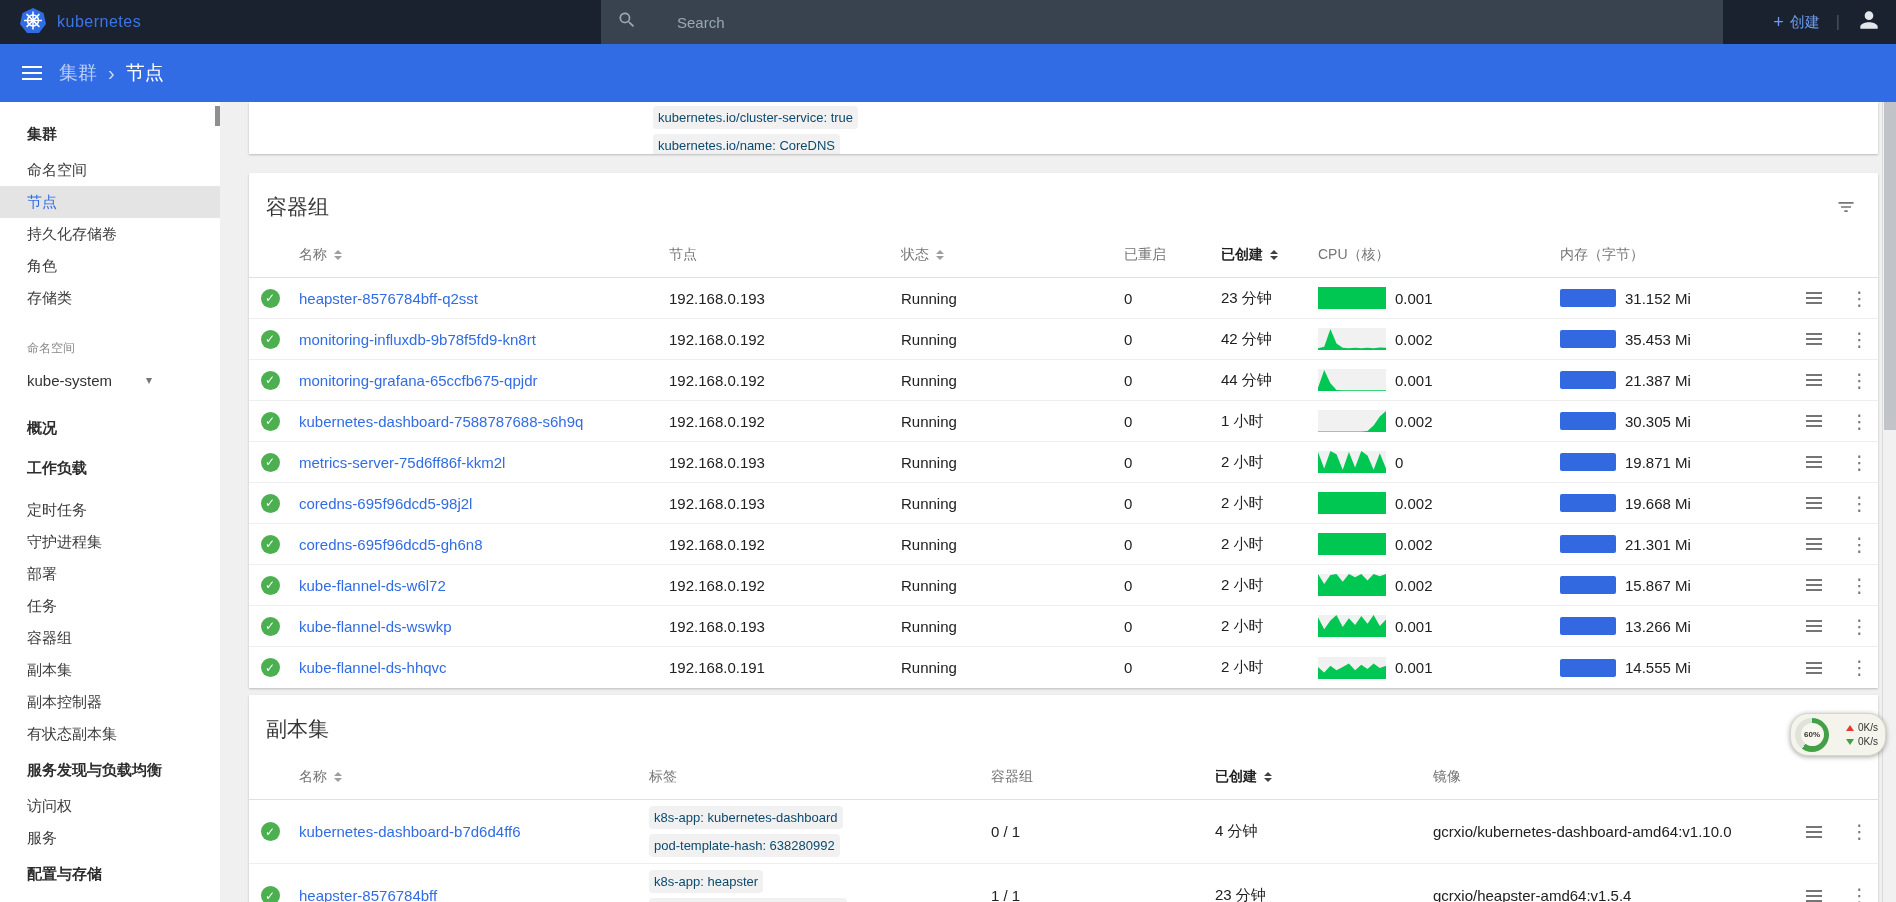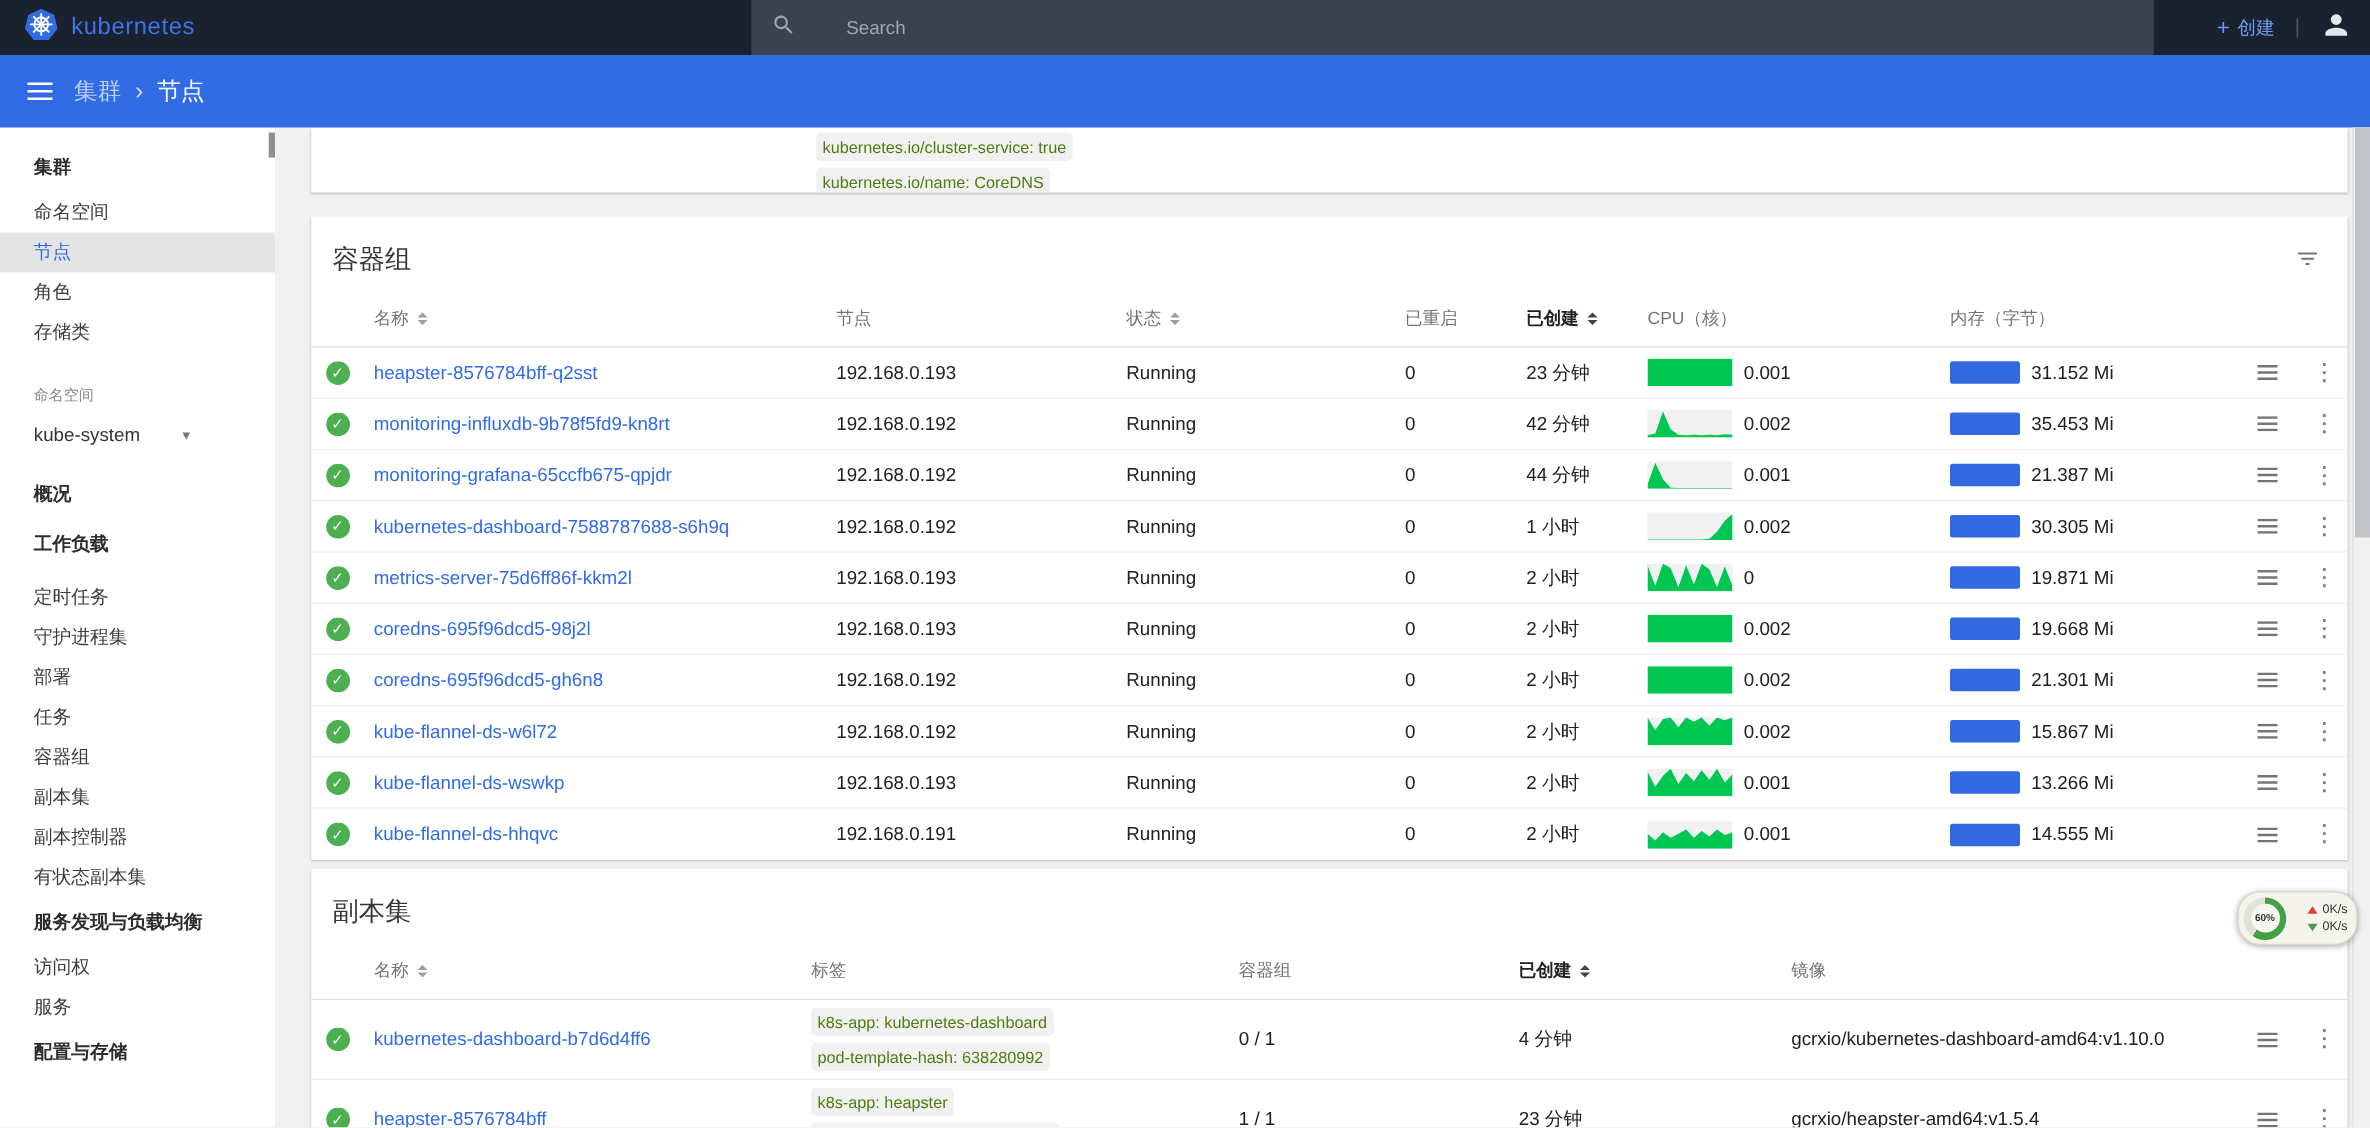--- a/index.html
+++ b/index.html
@@ -3,21 +3,21 @@
 <meta charset="utf-8">
 <style>
 *{margin:0;padding:0;box-sizing:border-box}
 html,body{width:1896px;height:902px;overflow:hidden}
 body{font-family:"Liberation Sans","DejaVu Sans",sans-serif;background:#f0f0f0}
 .app{position:relative;width:1896px;height:902px;overflow:hidden;background:#f0f0f0}
 
 
 .topbar{position:absolute;top:0;left:0;right:0;height:44px;background:#1a222f;z-index:30;display:flex;align-items:center}
 .brand{display:flex;align-items:center;gap:10px;padding-left:19px}
-.brand-text{color:#3d74e8;font-size:19px;letter-spacing:.5px}
+.brand-text{color:#3d74e8;font-size:16px;letter-spacing:.5px}
 .searchbox{position:absolute;left:601px;top:0;width:1122px;height:44px;background:#39434f;display:flex;align-items:center;padding-left:16px;gap:40px}
 .searchbox input{background:transparent;border:none;outline:none;color:#fff;font-size:15px;width:950px}
 .searchbox input::placeholder{color:#9aa7b5}
 .top-right{position:absolute;right:14px;top:0;height:44px;display:flex;align-items:center;gap:16px}
 .create-link{color:#6d9bef;font-size:15px;display:flex;gap:6px;align-items:center;cursor:pointer}
 .create-plus{font-size:18px;line-height:1}
 .top-divider{color:#4a5563;font-size:16px}
 
 
 .crumb-bar{position:absolute;top:44px;left:0;right:0;height:58px;background:#326ce5;z-index:20;display:flex;align-items:center}
@@ -37,21 +37,21 @@
 .ns-select{height:40px;display:flex;align-items:center;padding-left:27px;font-size:15px;color:#333;gap:34px;cursor:pointer}
 .ns-caret{color:#757575;font-size:12px}
 .side-items-gap{height:6px}
 .side-scrollthumb{position:absolute;top:4px;right:0;width:5px;height:20px;background:#8f8f8f}
 
 
 .main{position:absolute;top:102px;left:220px;right:14px;bottom:0;overflow:hidden}
 .card{background:#fff;box-shadow:0 1px 2px rgba(0,0,0,.22);margin-left:29px;width:1629px}
 .labels-card{height:52px;padding:4px 0 0 404px;overflow:hidden}
 .labels-card .chip{display:block;width:max-content;margin-bottom:5px}
-.chip{display:inline-block;background:#f1f1f1;border-radius:4px;padding:4px 5px;font-size:13px;color:#4d7c0f;white-space:nowrap}
+.chip{display:inline-block;background:#f1f1f1;border-radius:4px;padding:4px 5px;font-size:13px;color:#0c4a6e;white-space:nowrap}
 .pods-card{margin-top:19px}
 .rs-card{margin-top:7px;height:210px;overflow:hidden}
 .card-title-row{display:flex;justify-content:space-between;align-items:center;padding:20px 22px 12px 17px}
 .card-title{font-size:21px;color:#373737}
 .filter-btn{cursor:pointer;line-height:0}
 
 
 .grid{display:grid;align-items:center}
 .pods-grid{grid-template-columns:42px 370px 232px 223px 97px 97px 242px 242px 1fr 44px 36px}
 .rs-grid{grid-template-columns:42px 350px 342px 224px 218px 1fr 44px 36px}
@@ -146,20 +146,21 @@
       <span class="sep">›</span>
       <span class="current">节点</span>
     </span>
   </div>
 
   <div class="sidebar">
     <div class="side-scrollthumb"></div>
     <div class="side-header">集群</div>
     <div class="side-item">命名空间</div>
     <div class="side-item selected">节点</div>
+    <div class="side-item">持久化存储卷</div>
     <div class="side-item">角色</div>
     <div class="side-item">存储类</div>
     <div class="ns-label">命名空间</div>
     <div class="ns-select">
       <span>kube-system</span>
       <span class="ns-caret">▾</span>
     </div>
     <div class="side-header" style="margin-top:8px">概况</div>
     <div class="side-header">工作负载</div>
     <div class="side-items-gap"></div>

